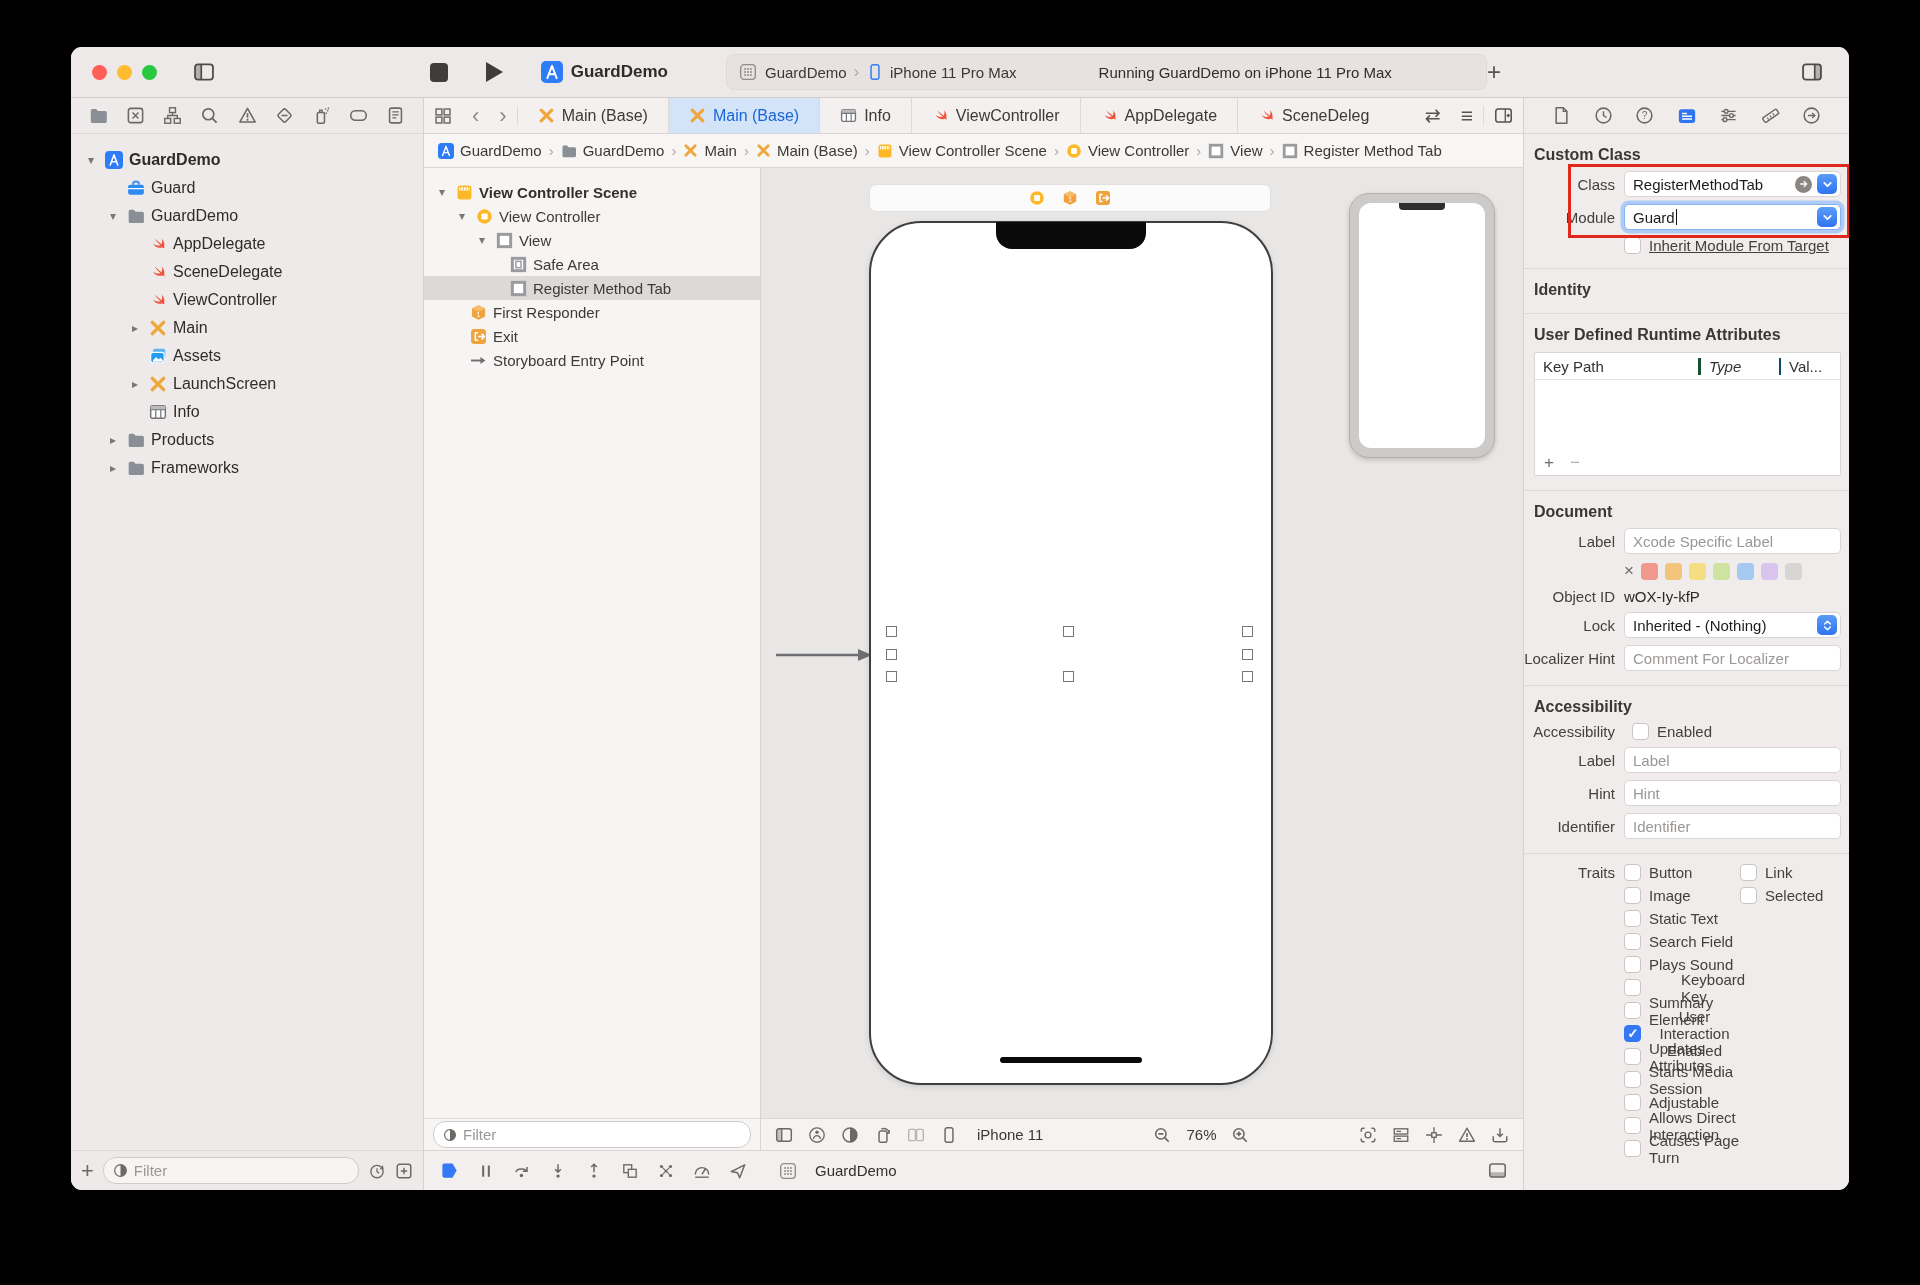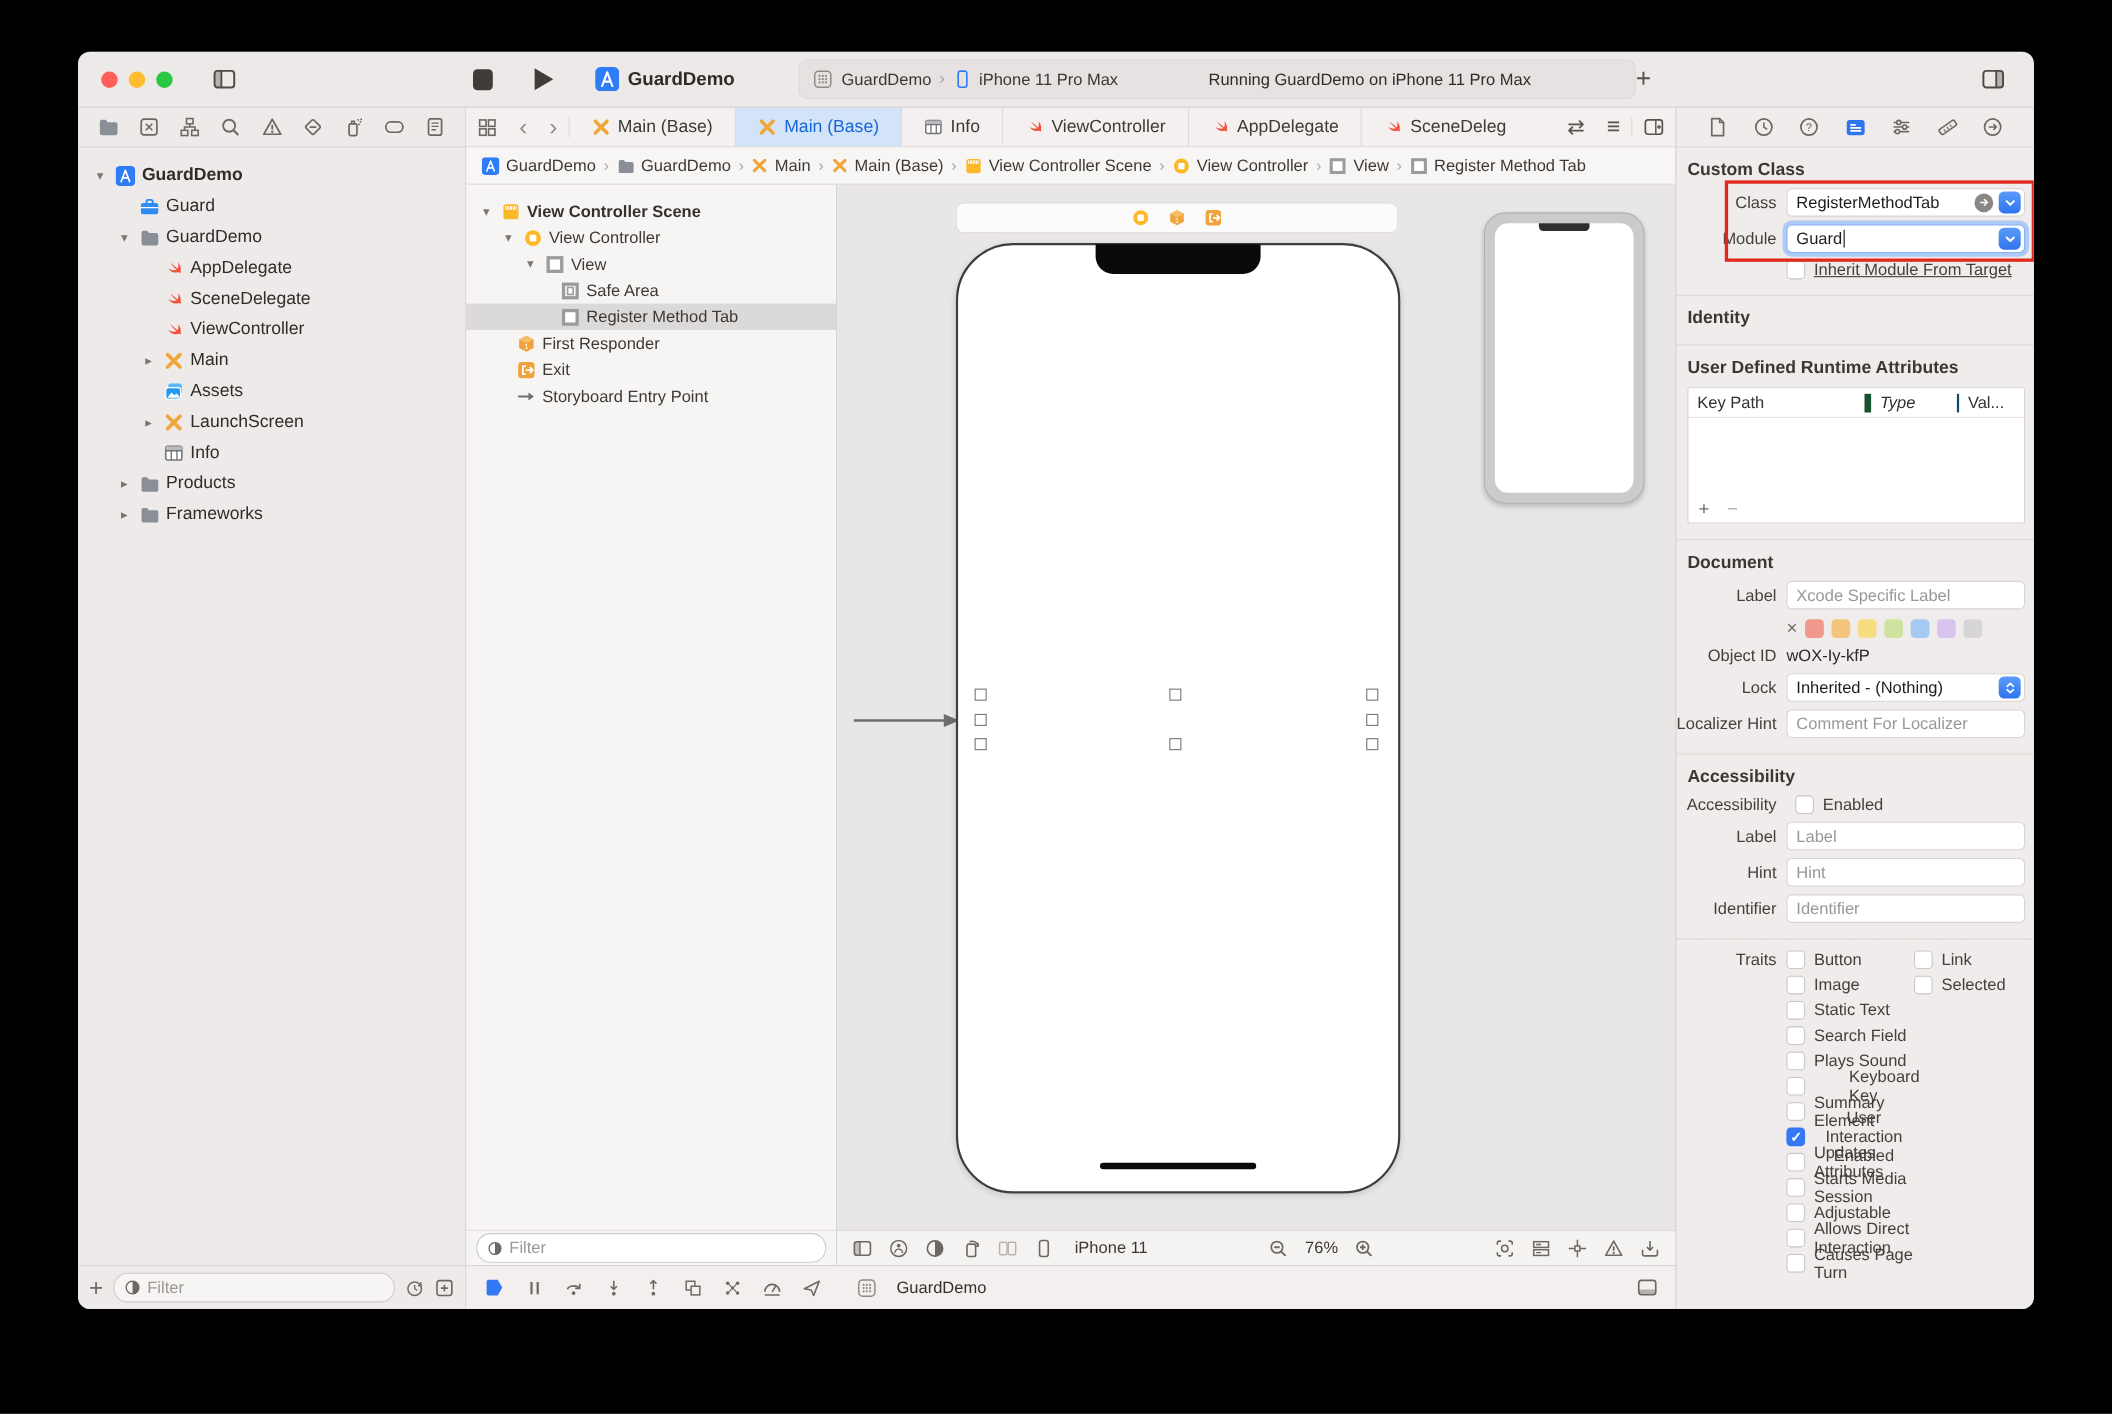--- a/index.html
+++ b/index.html
@@ -77,21 +77,21 @@
   .ddbtn{width:20px;height:20px;border-radius:5px;background:linear-gradient(#5A9CF8,#2F74F0);display:flex;align-items:center;justify-content:center;margin-left:auto;flex:0 0 20px;}
   .circbtn{width:17px;height:17px;border-radius:50%;background:#8A8683;display:flex;align-items:center;justify-content:center;margin-left:auto;margin-right:5px;flex:0 0 17px;}
   .cb{width:17px;height:17px;background:#fff;border:1px solid #C9C6C4;border-radius:4px;flex:0 0 17px;box-sizing:border-box;}
   .cb.checked{background:#3478F6;border-color:#3478F6;position:relative;}
   .cb.checked::after{content:"✓";position:absolute;left:2.5px;top:-0.5px;color:#fff;font-size:13px;font-weight:bold;}
   .divid{height:1px;background:#DCD9D8;margin:14px 0 0 0;}
   .divid.dot{background:none;border-top:1px dotted #C9C6C4;}
   #redbox{position:absolute;left:44px;top:30px;width:276px;height:68px;border:3.5px solid #E0281C;z-index:5;pointer-events:none;}
   #udra-table{margin:8px 8px 0 10px;background:#fff;border:1px solid #D8D5D3;border-radius:2px;height:122px;display:flex;flex-direction:column;}
   #udra-head{display:flex;border-bottom:1px solid #E4E1E0;height:26px;align-items:center;color:#33302E;}
-  #udra-head .c1{flex:0 0 166px;padding-left:8px;border-right:6px solid #14532d;box-sizing:border-box;}
+  #udra-head .c1{flex:0 0 166px;padding-left:8px;border-right:3px solid #14532d;box-sizing:border-box;}
   #udra-head .c2{flex:0 0 80px;padding-left:8px;border-right:2px solid #0c4a6e;box-sizing:border-box;font-style:italic;}
   #udra-head .c3{flex:1;padding-left:8px;}
   #udra-body{flex:1;}
   #udra-foot{height:24px;display:flex;align-items:center;gap:16px;padding-left:9px;color:#6E6B68;font-size:17px;}
   .swatch{width:17px;height:17px;border-radius:4px;}
   .trow{display:flex;align-items:center;height:23px;margin-right:8px;}
   .trow .t1{display:flex;align-items:center;gap:8px;width:116px;flex:0 0 116px;}
   .trow .t2{display:flex;align-items:center;gap:8px;}
   .gi{color:#6C6964;}
 </style>

